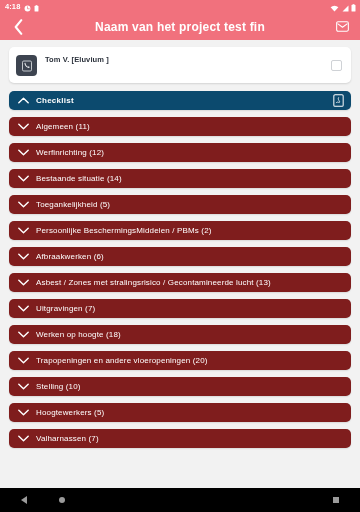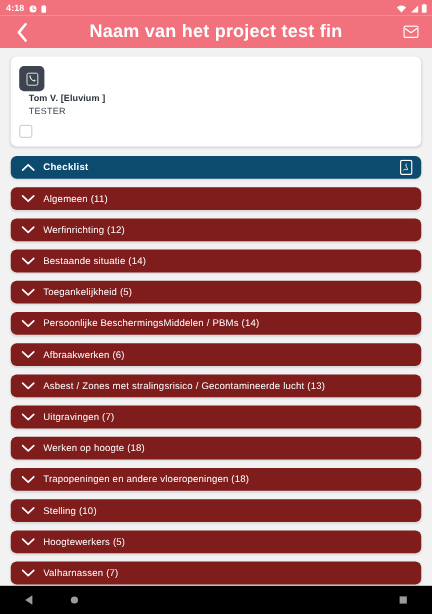--- a/index.html
+++ b/index.html
@@ -63,21 +63,21 @@
   }
   .back-btn {
     width: 20px; height: 20px;
     display: flex; align-items: center; justify-content: center;
     cursor: pointer;
   }
   .app-title {
     position: absolute;
     left: 0; right: 0;
     text-align: center;
-    font-size: 15px;
+    font-size: 12px;
     color: #ffffff;
     font-weight: bold;
     letter-spacing: 0.2px;
     pointer-events: none;
   }
   .mail-btn {
     margin-left: auto;
     width: 20px; height: 20px;
     display: flex; align-items: center; justify-content: center;
     cursor: pointer;
@@ -103,21 +103,20 @@
 
   
   .contact-card {
     background: #ffffff;
     border-radius: 5px;
     box-shadow: 0 1px 2px rgba(0,0,0,0.13);
     display: flex;
     align-items: flex-start;
     padding: 7px 8px 7px 7px;
     margin-bottom: 8px;
-    flex-direction: column;
   }
   .contact-avatar {
     width: 21px; height: 21px;
     border-radius: 4px;
     background: #3d4450;
     display: flex; align-items: center; justify-content: center;
     flex: 0 0 auto;
     margin-top: 1px;
   }
   .contact-info {
@@ -290,21 +289,20 @@
 
       <div class="contact-card">
         <div class="contact-avatar">
           <svg width="12" height="12" viewBox="0 0 24 24">
             <rect x="3" y="2" width="18" height="20" rx="2.5" stroke="#e9ebee" stroke-width="1.6" fill="none"></rect>
             <path d="M9 6.5c0 0 .6 3 1.8 4.6 1.2 1.6 3.3 2.6 3.3 2.6l1.2-1.4 2.2 1.6-1.3 1.9c-2.6.3-5.4-1.6-7-3.7C7.5 10 6.8 7.6 7 6.2l2-.9z" fill="#e9ebee"></path>
           </svg>
         </div>
         <div class="contact-info">
           <div class="contact-name">Tom V. [Eluvium ]</div>
-          <div class="contact-role">TESTER</div>
         </div>
         <div class="contact-checkbox"></div>
       </div>
 
       <div class="checklist-header">
         <span class="chev">
           <svg width="11" height="7" viewBox="0 0 20 12">
               <path d="M1.5 10 10 2l8.5 8" stroke="#fff" stroke-width="2.6" fill="none" stroke-linecap="round" stroke-linejoin="round"></path>
             </svg>
         </span>
@@ -349,21 +347,21 @@
               </svg>
             </span>
           <span class="label">Toegankelijkheid (5)</span>
         </div>
         <div class="section-row">
           <span class="chev">
               <svg width="11" height="7" viewBox="0 0 20 12">
                 <path d="M1.5 2 10 10l8.5-8" stroke="#fff" stroke-width="2.6" fill="none" stroke-linecap="round" stroke-linejoin="round"></path>
               </svg>
             </span>
-          <span class="label">Persoonlijke BeschermingsMiddelen / PBMs (14)</span>
+          <span class="label">Persoonlijke BeschermingsMiddelen / PBMs (2)</span>
         </div>
         <div class="section-row">
           <span class="chev">
               <svg width="11" height="7" viewBox="0 0 20 12">
                 <path d="M1.5 2 10 10l8.5-8" stroke="#fff" stroke-width="2.6" fill="none" stroke-linecap="round" stroke-linejoin="round"></path>
               </svg>
             </span>
           <span class="label">Afbraakwerken (6)</span>
         </div>
         <div class="section-row">
@@ -389,21 +387,21 @@
               </svg>
             </span>
           <span class="label">Werken op hoogte (18)</span>
         </div>
         <div class="section-row">
           <span class="chev">
               <svg width="11" height="7" viewBox="0 0 20 12">
                 <path d="M1.5 2 10 10l8.5-8" stroke="#fff" stroke-width="2.6" fill="none" stroke-linecap="round" stroke-linejoin="round"></path>
               </svg>
             </span>
-          <span class="label">Trapopeningen en andere vloeropeningen (18)</span>
+          <span class="label">Trapopeningen en andere vloeropeningen (20)</span>
         </div>
         <div class="section-row">
           <span class="chev">
               <svg width="11" height="7" viewBox="0 0 20 12">
                 <path d="M1.5 2 10 10l8.5-8" stroke="#fff" stroke-width="2.6" fill="none" stroke-linecap="round" stroke-linejoin="round"></path>
               </svg>
             </span>
           <span class="label">Stelling (10)</span>
         </div>
         <div class="section-row">

